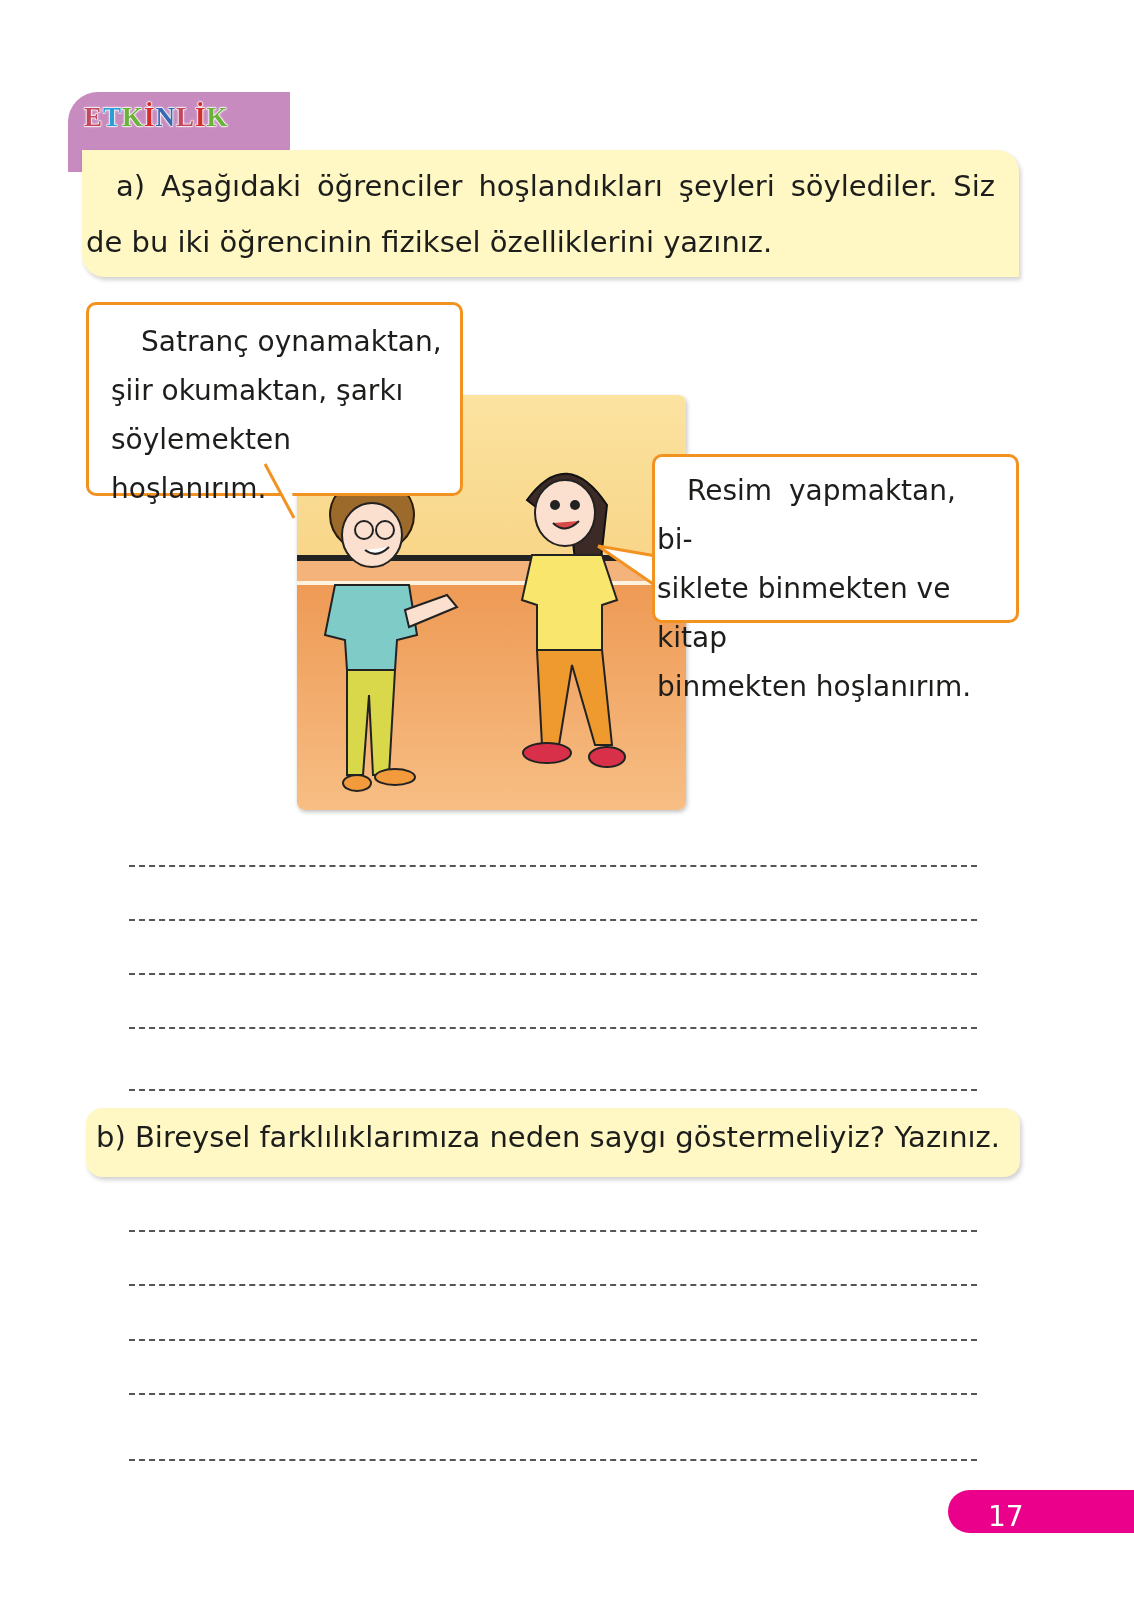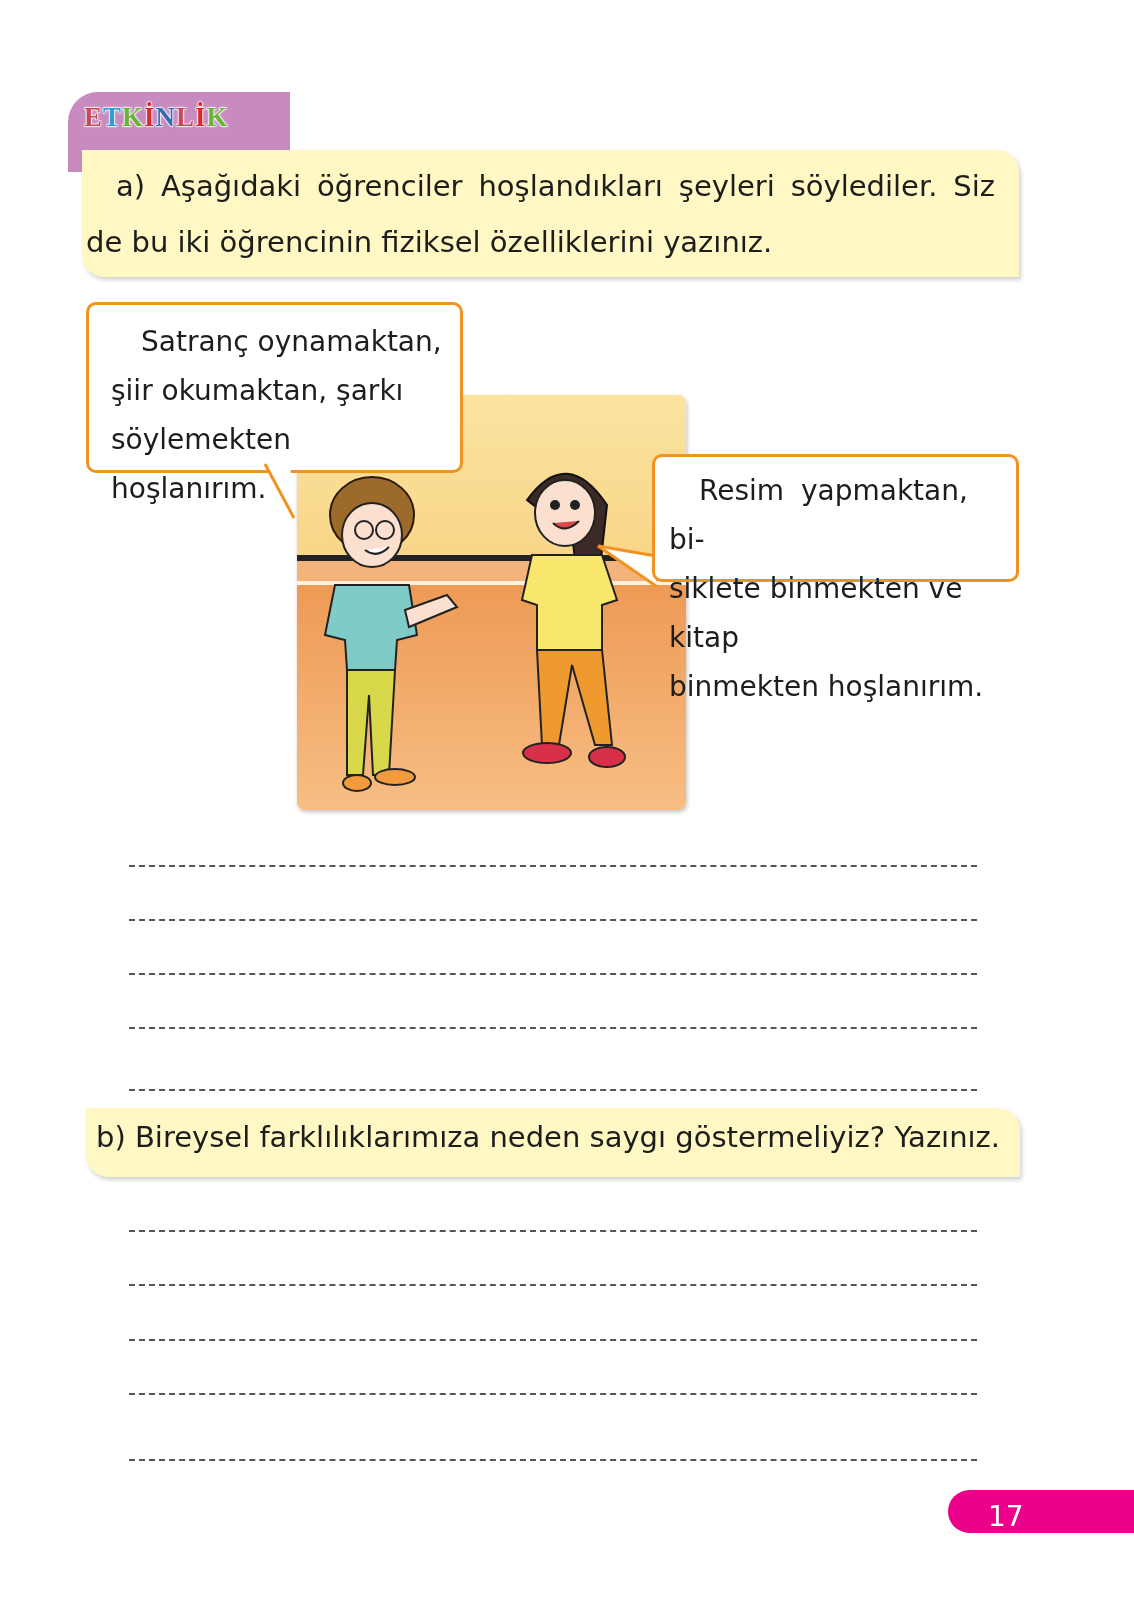--- a/index.html
+++ b/index.html
@@ -15,32 +15,32 @@
   .tab-label span { -webkit-text-stroke:1px #ffffff; paint-order:stroke fill;
                     text-shadow:0 0 2px #fff, 0 0 3px #fff; }
 
   
   .card { background:#fff8c4; border-top-right-radius:22px; border-bottom-left-radius:22px;
           box-shadow:2px 3px 4px rgba(0,0,0,0.18); }
   .card-a { left:82px; top:150px; width:937px; height:127px; }
   .card-a p { margin:0; position:absolute; left:4px; right:24px; font-size:29px; line-height:56px;
               top:8px; text-align:justify; }
   .card-a p .indent { display:inline-block; width:30px; }
-  .card-b { left:86px; top:1108px; width:934px; height:69px; }
+  .card-b { left:86px; top:1108px; width:934px; height:69px;border-radius:16px; }
   .card-b p { margin:0; position:absolute; left:10px; top:12px; font-size:29px; }
 
   
   .illus { left:297px; top:395px; width:389px; height:415px; border-radius:8px; overflow:hidden;
            box-shadow:1px 2px 4px rgba(0,0,0,0.25); }
 
   
   .bubble { background:#ffffff; border:3px solid #f29221; border-radius:10px; box-sizing:border-box; }
   .bubble p { margin:0; font-size:28px; line-height:49px; }
-  .bubble-left { left:86px; top:302px; width:377px; height:171px; padding:12px 16px 12px 22px; }
-  .bubble-right { left:652px; top:454px; width:367px; height:128px; padding:9px 14px 0 14px; }
+  .bubble-left { left:86px; top:302px; width:377px; height:194px; padding:12px 16px 12px 22px; }
+  .bubble-right { left:652px; top:454px; width:367px; height:169px; padding:9px 14px 0 2px; }
   .bubble p .indent { display:inline-block; width:30px; }
   .tail { position:absolute; }
 
   
   .line { left:129px; width:848px; height:0; border-top:2px dashed #555; }
 
   
   .page-pill { left:948px; top:1490px; width:186px; height:43px; background:#ea008a;
                border-top-left-radius:28px; border-bottom-left-radius:28px; }
   .page-num { position:absolute; left:40px; top:10px; color:#fff; font-size:28px; }

